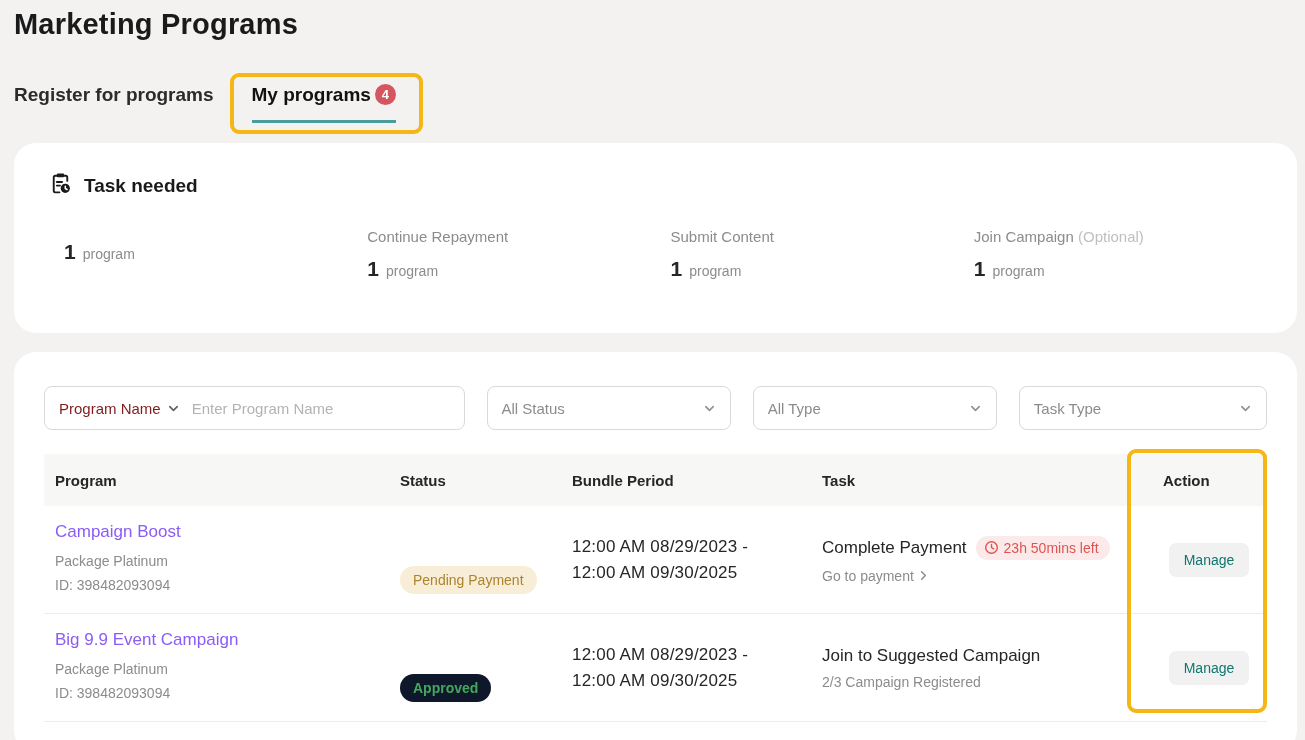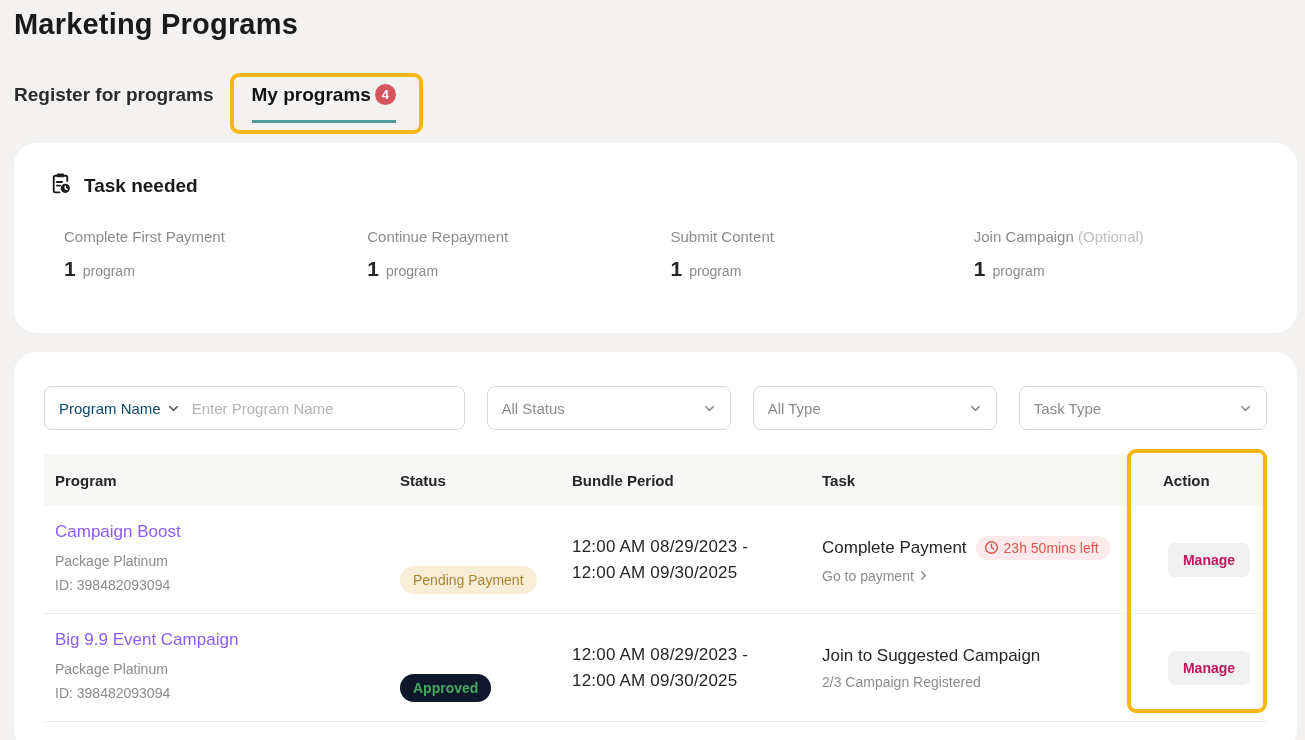--- a/index.html
+++ b/index.html
@@ -74,21 +74,21 @@
   .filter-box {
     height: 44px; border: 1px solid #d9d9d9; border-radius: 8px;
     display: flex; align-items: center; background: #fff;
     font-size: 15px; color: #8c8c8c; padding: 0 14px; cursor: pointer;
   }
   .filter-box.name-filter { width: 422px; cursor: text; }
   .filter-box.sel { justify-content: space-between; }
   .filter-box.sel1 { width: 245px; }
   .filter-box.sel2 { width: 245px; }
   .filter-box.sel3 { width: 249px; }
-  .name-selector { display: flex; align-items: center; gap: 6px; color: #0c4a6e; cursor: pointer; white-space: nowrap; }
+  .name-selector { display: flex; align-items: center; gap: 6px; color: #7f1d1d; cursor: pointer; white-space: nowrap; }
   .name-input {
     border: none; outline: none; font-size: 15px; margin-left: 12px; flex: 1;
     font-family: "Liberation Sans", sans-serif; color: #262626; background: transparent;
   }
   .name-input::placeholder { color: #b3b3b3; }
   .chev { width: 13px; height: 13px; flex: none; }
 
   
   .table { margin: 24px 30px 0 30px; }
   .thead {
@@ -123,21 +123,21 @@
   .time-badge {
     display: inline-flex; align-items: center; gap: 5px;
     background: #fce9e9; color: #df5452; font-size: 14px;
     padding: 4px 11px 4px 8px; border-radius: 13px; white-space: nowrap;
   }
   .task-sub { font-size: 14px; color: #8c8c8c; display: flex; align-items: center; gap: 3px; }
   .task-sub.link { cursor: pointer; }
 
   .manage-btn {
     background: #f1f1f1; border: none; border-radius: 7px;
-    font-size: 14px; font-weight: 700; color: #be185d;
+    font-size: 14px; font-weight: 400; color: #0f766e;
     padding: 9px 15px; cursor: pointer; font-family: "Liberation Sans", sans-serif;
   }
 </style>
 </head>
 <body>
 
 <div class="stage">
 
   <div class="page-title">Marketing Programs</div>
 
@@ -161,21 +161,20 @@
           <path d="M8.5 10.5 h5"></path>
           <path d="M8.5 14 h3"></path>
           <circle cx="16.6" cy="16.6" r="4.4" fill="#1a1a1a" stroke="none"></circle>
           <path d="M16.6 14.6 v2.2 l1.7 1" stroke="#ffffff" stroke-width="1.5"></path>
         </svg>
       </span>
       <span class="title">Task needed</span>
     </div>
     <div class="task-stats">
       <div class="stat">
-        <div class="stat-label">Complete First Payment</div>
         <div class="stat-value">
           <span class="stat-count">1</span>
           <span class="stat-unit">program</span>
         </div>
       </div>
       <div class="stat">
         <div class="stat-label">Continue Repayment</div>
         <div class="stat-value">
           <span class="stat-count">1</span>
           <span class="stat-unit">program</span>

